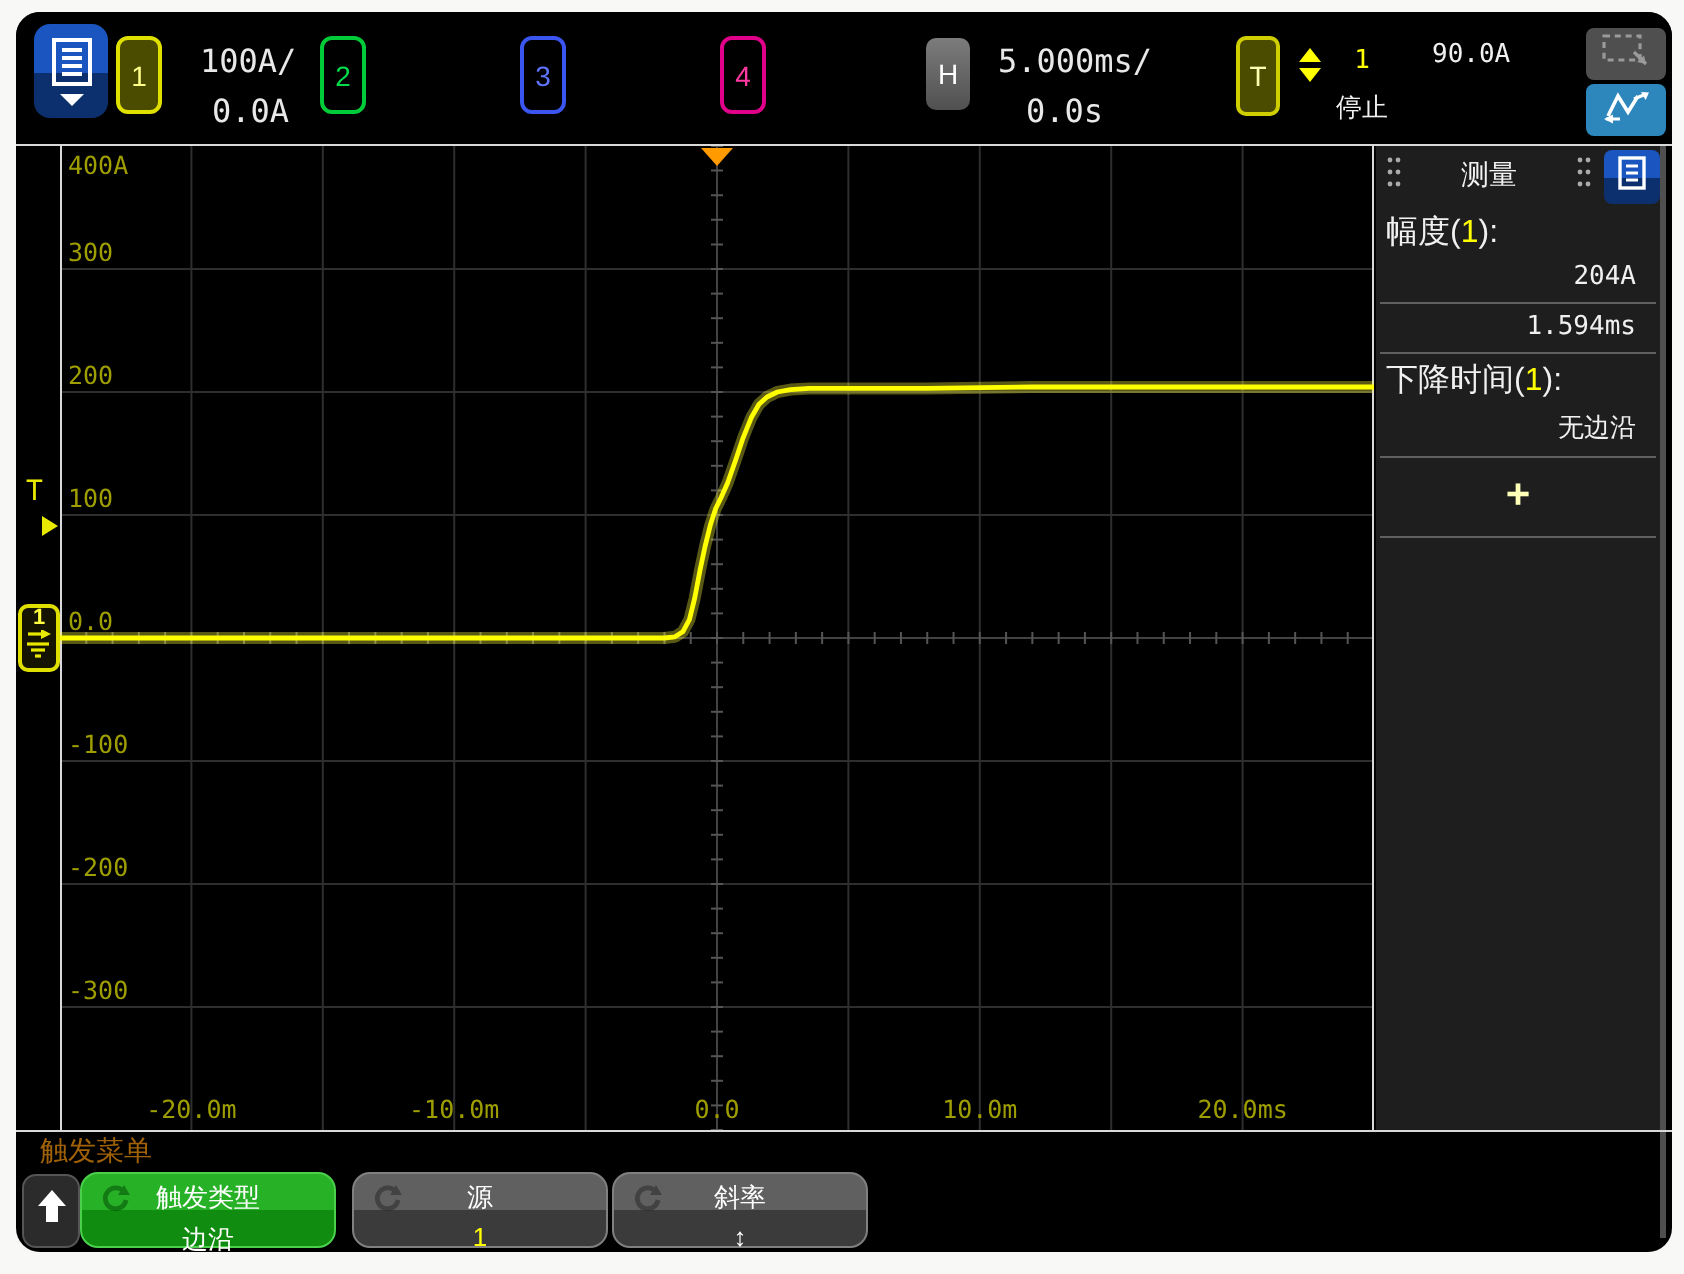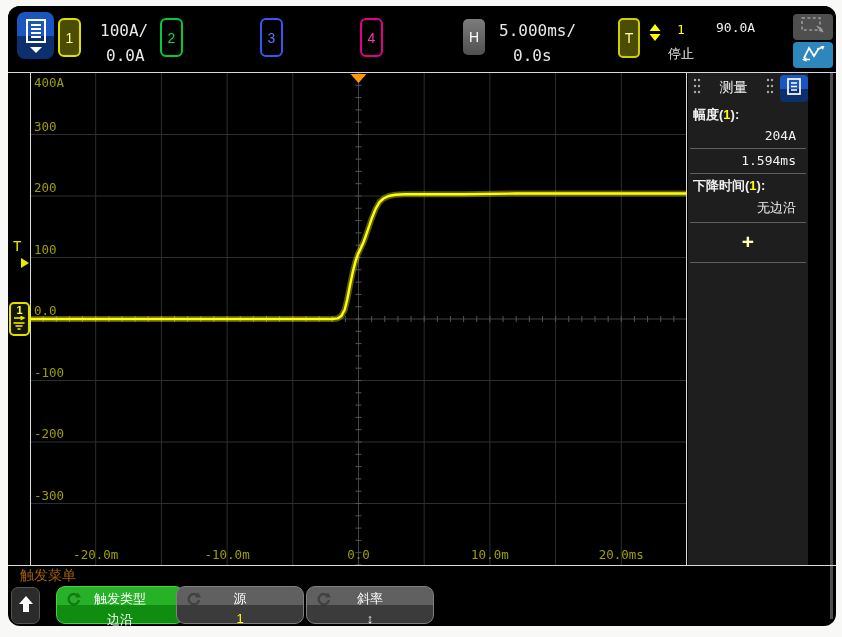--- a/index.html
+++ b/index.html
@@ -48,29 +48,29 @@
   .trigT { position:absolute; left:5px; top:232px; color:#e9e900; font-size:14px; z-index:6;
            font-family:"DejaVu Sans Mono", monospace; cursor:pointer; }
   .trigTri { position:absolute; left:13px; top:252px; width:0; height:0; z-index:6; cursor:pointer;
              border-left:8px solid #e9e900; border-top:5px solid transparent; border-bottom:5px solid transparent; }
   .ch-badge { position:absolute; left:1px; top:296px; width:21px; height:34px; z-index:6; cursor:pointer;
               border:2px solid #e0e000; border-radius:5px; background:#141400;
               display:flex; flex-direction:column; align-items:center; justify-content:center; }
   .ch-badge .n { color:#ffff40; font-size:11px; line-height:11px; font-weight:bold; }
 
   
-  .panel { position:absolute; left:680px; top:67px; width:120px; height:492px; background:#1e1e1e; }
+  .panel { position:absolute; left:680px; top:67px; width:142px; height:492px; background:#1e1e1e; }
   .bezel-strip { position:absolute; left:822px; top:67px; width:3px; height:546px; background:#4f4f4f; }
   .panel-head { position:relative; height:30px; display:flex; align-items:center; }
   .grip { margin:0 5px; cursor:grab; }
   .panel-title { flex:1; text-align:center; color:#f2f2f2; font-size:14px; }
   .tab-btn { position:absolute; right:0; top:2px; width:28px; height:27px; border-radius:4px; cursor:pointer;
              background:linear-gradient(#1a55c0 0 52%, #0c306e 52% 100%);
              display:flex; align-items:center; justify-content:center; }
-  .m-label { color:#f0f0f0; font-size:13px; padding:3px 0 0 5px;font-weight:bold; }
+  .m-label { color:#f0f0f0; font-size:16px; padding:3px 0 0 5px; }
   .m-label .chn { color:#ffff00; }
   .m-value { color:#f0f0f0; font-size:13px; text-align:right; padding:4px 12px 5px 0; }
   .m-div { height:1px; background:#606060; margin:0 2px; }
   .add-btn { text-align:center; color:#ffffb8; font-size:21px; font-weight:bold; padding:7px 0 8px 0; cursor:pointer; }
 
   
   .softkey-title { position:absolute; left:12px; top:561px; color:#a16207; font-size:14px; }
   .back-btn { position:absolute; left:3px; top:581px; width:29px; height:37px; background:#2b2b2b;
               border:1px solid #555; border-radius:7px; display:flex; align-items:center; justify-content:center; cursor:pointer; }
   .soft-btn { position:absolute; top:580px; width:128px; height:38px; border-radius:9px; cursor:pointer;
@@ -360,21 +360,21 @@
   <div class="softkey-title">触发菜单</div>
 
   <div class="back-btn">
     <span>
       <svg width="14" height="16" viewBox="0 0 14 16">
         <polygon points="7,0 14,8 10,8 10,16 4,16 4,8 0,8" fill="#fff"></polygon>
       </svg>
     </span>
   </div>
 
-  <div class="soft-btn soft-green" style="left:48px;">
+  <div class="soft-btn soft-green" style="left:32px;">
     <span class="knob">
       <svg width="15" height="15" viewBox="0 0 15 15">
         <path d="M12,4 A5.2,5.2 0 1 0 13,8" fill="none" stroke="#044f04" stroke-width="2.4"></path>
         <polygon points="12,0.5 15,5.5 9,5.5" fill="#044f04"></polygon>
       </svg>
     </span>
     <span class="l1">触发类型</span>
     <span class="l2">边沿</span>
   </div>
 

